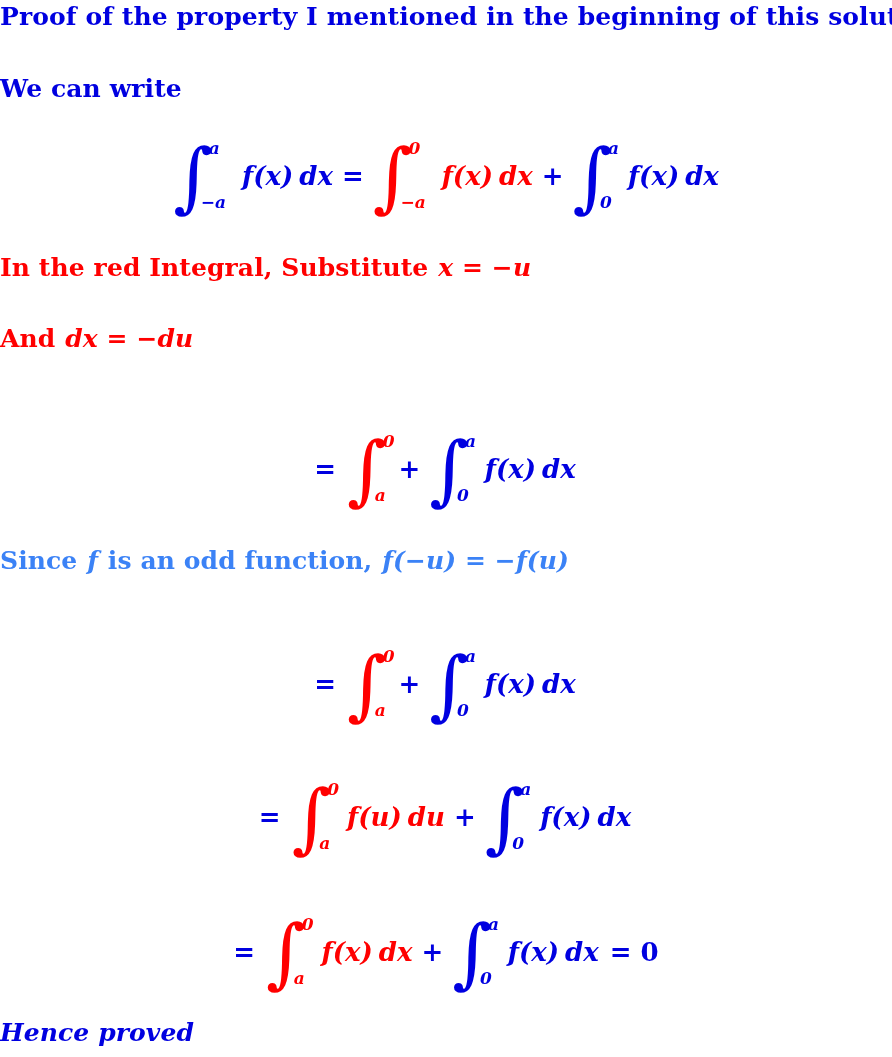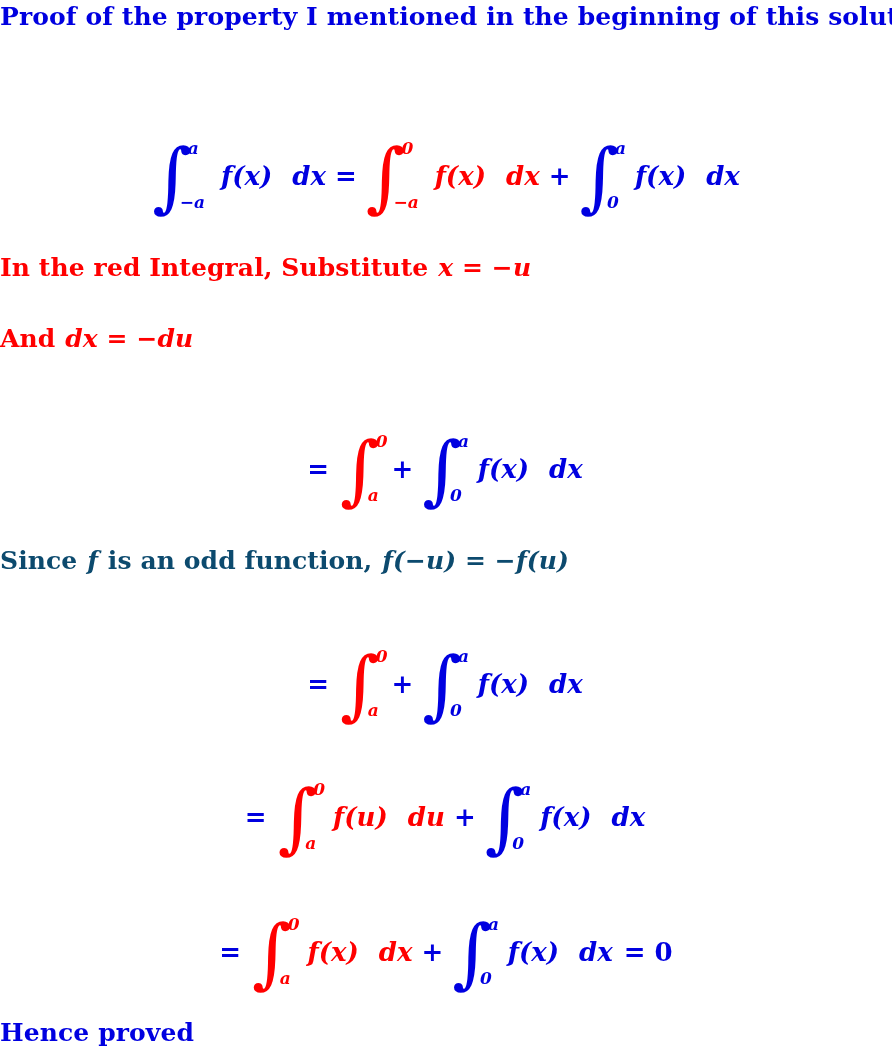--- a/index.html
+++ b/index.html
@@ -17,21 +17,21 @@
 
   .doc {
     position: relative;
     width: 892px;
     height: 1057px;
   }
 
   
   .c-blue   { color: #0000E0; }
   .c-red    { color: #FF0000; }
-  .c-maroon { color: #0c4a6e; }
+  .c-maroon { color: #3b82f6; }
 
   
   .textline {
     position: absolute;
     left: 0;
     white-space: nowrap;
     font-size: 25px;
     font-weight: 700;
     letter-spacing: 0.1px;
   }
@@ -104,38 +104,39 @@
     transform: translate(-3px, -2px);
   }
   .integrand {
     margin-left: 13px;
     font-size: 26px;
     font-style: italic;
     font-weight: 700;
     text-align: center;
   }
   .dterm {
-    margin-left: 20px;
+    margin-left: 6px;
     font-style: italic;
     font-weight: 700;
   }
   .tail {
     font-style: normal;
     font-weight: 700;
     font-size: 26px;
     padding-left: 9px;
   }
 </style>
 </head>
 <body>
 
 <div class="doc">
 
   <div class="textline c-blue" style="top:2px;">Proof of the property I mentioned in the beginning of this solution.</div>
 
+  <div class="textline c-blue" style="top:74px;">We can write</div>
 
   <div class="eqrow" style="top:132px; height:88px;">
     <div class="eq">
 
       <span class="integral c-blue">
         <span class="int-sign">∫</span>
         <span class="int-limits">
           <span class="upper">a</span>
           <span class="lower">−a</span>
         </span>
@@ -269,15 +270,15 @@
           <span class="upper">a</span>
           <span class="lower">0</span>
         </span>
         <span class="integrand">f(x)</span>
         <span class="dterm">dx</span>
       </span>
       <span class="tail c-blue">= 0</span>
     </div>
   </div>
 
-  <div class="textline c-blue" style="top:1018px;">Hence proved</div>
+  <div class="textline c-blue" style="top:1018px;font-style:italic;">Hence proved</div>
 
 </div>
 
 </body></html>

